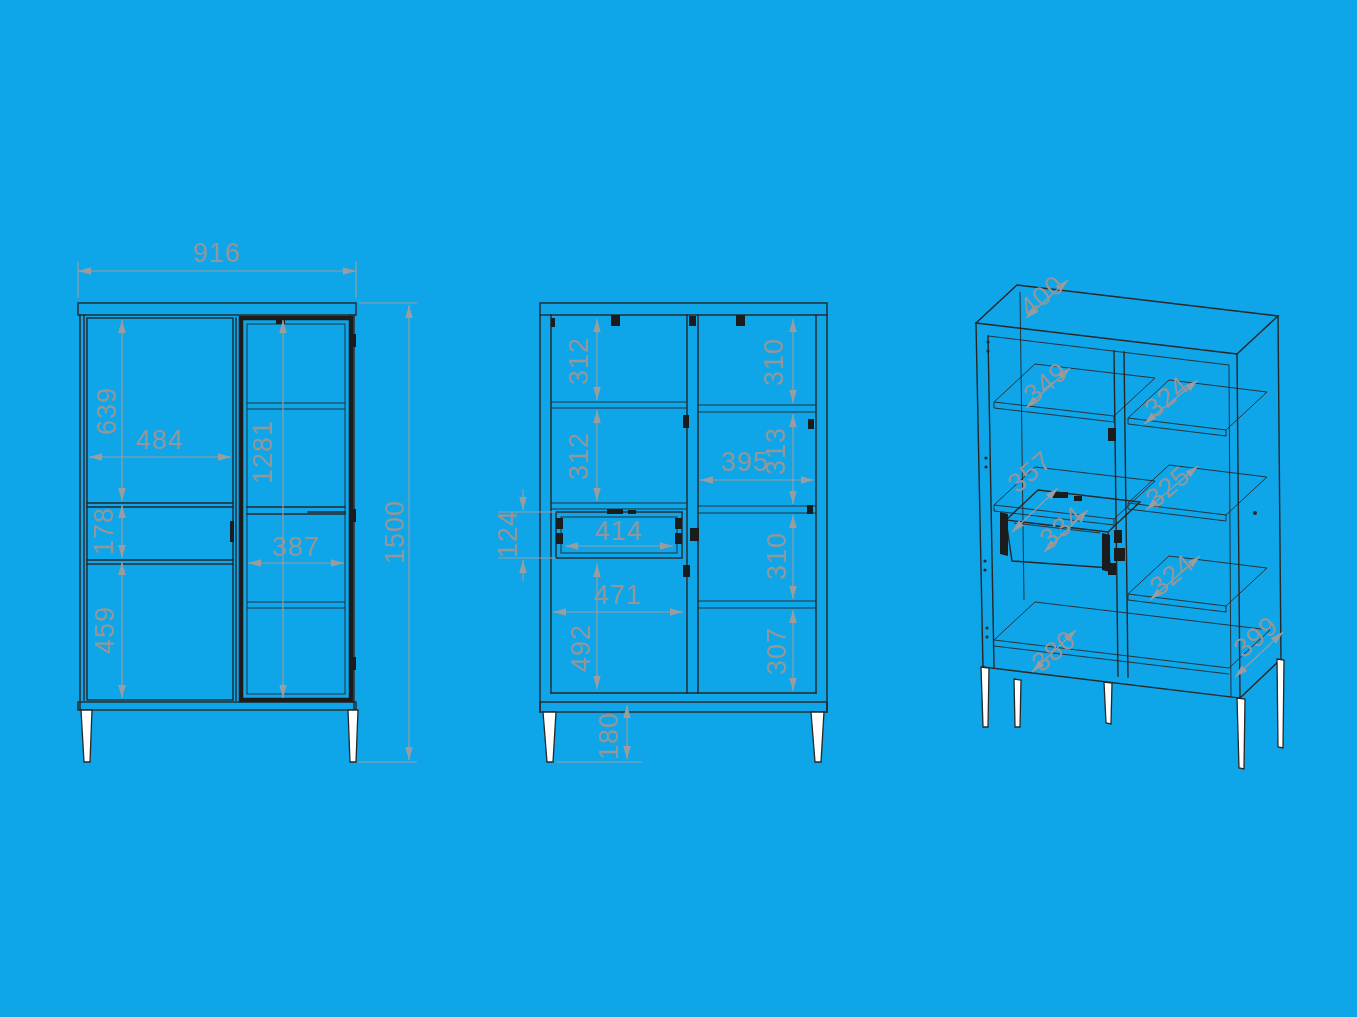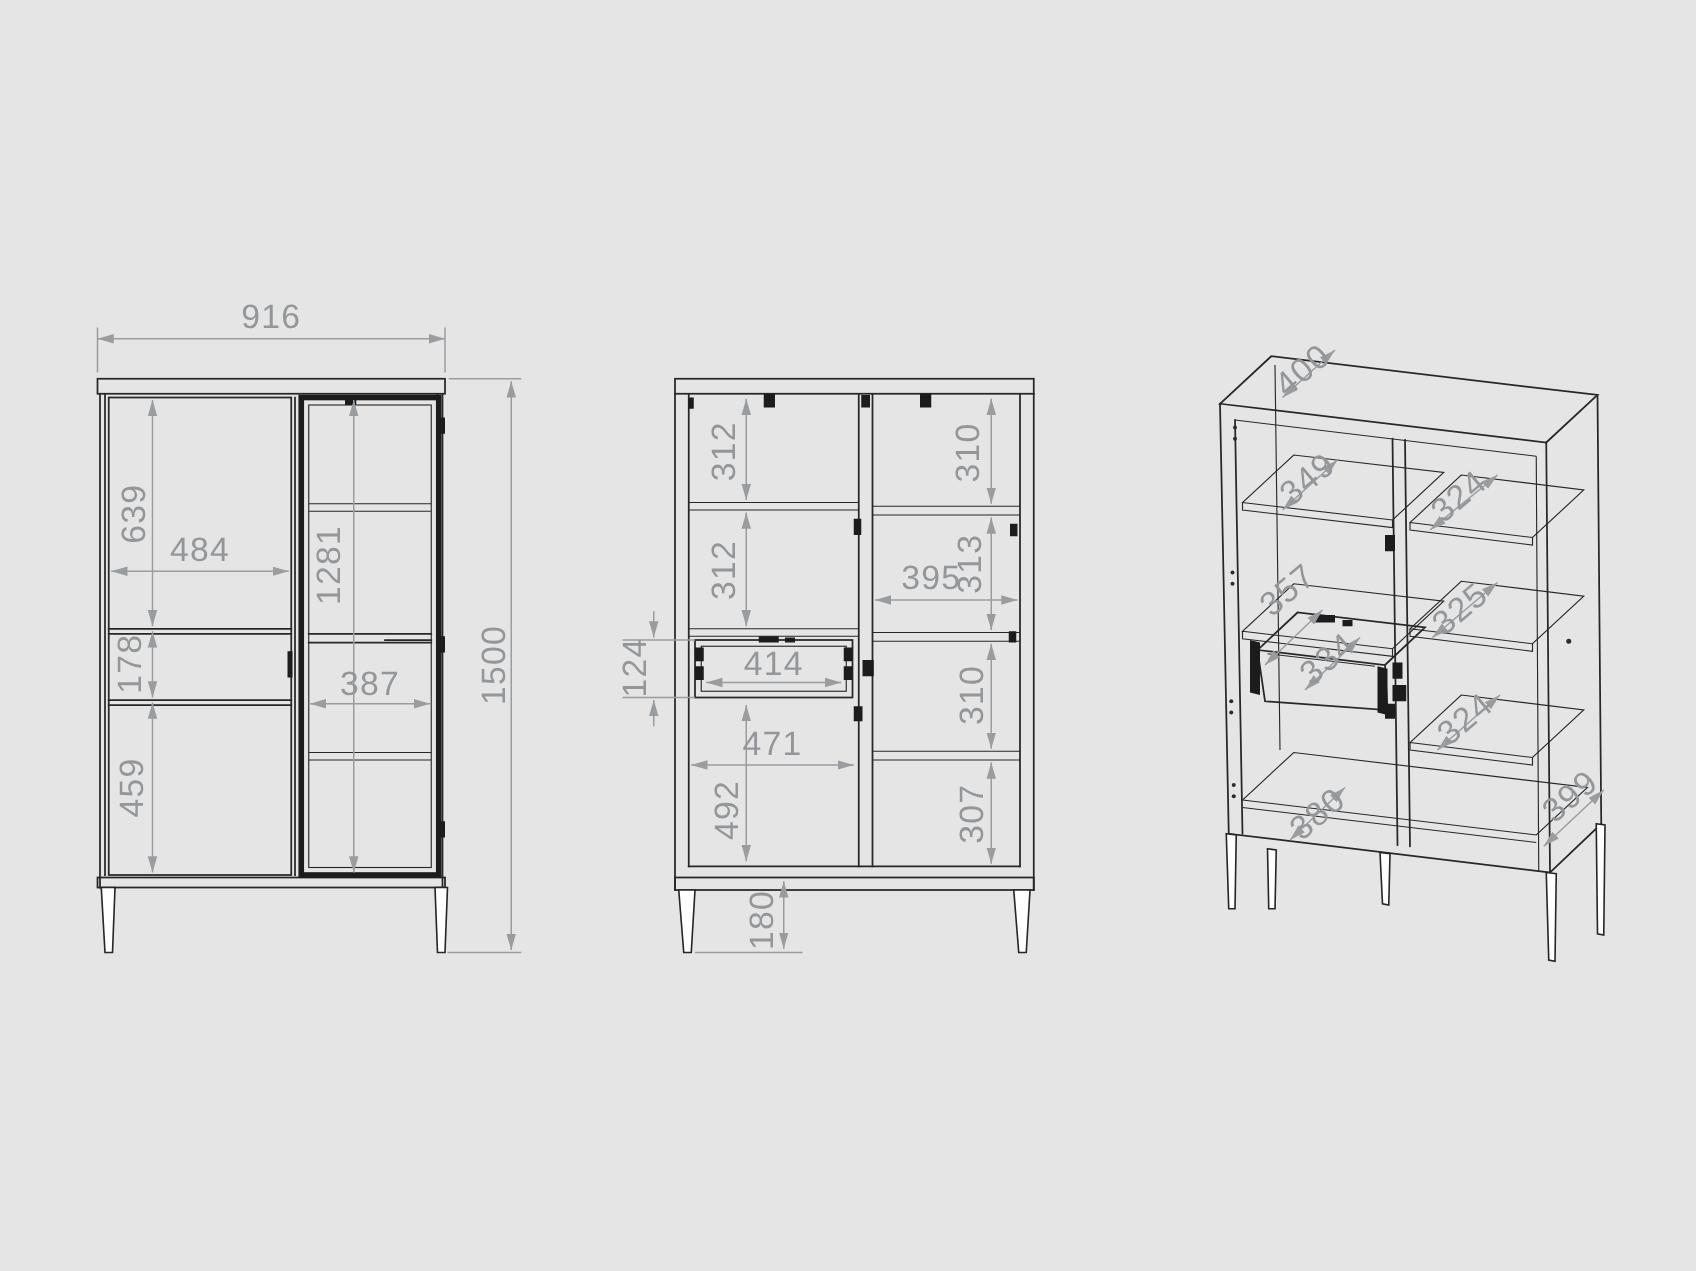--- a/index.html
+++ b/index.html
@@ -1,16 +1,16 @@
 <!DOCTYPE html>
 <html><head>
 <meta charset="utf-8">
 <style>
   html,body{margin:0;padding:0;background:#fff;}
-  .stage{position:relative;width:1357px;height:1017px;background:#e5e5e5;overflow:hidden;}
+  .stage{position:relative;width:1357px;height:1017px;background:#0ea5e9;overflow:hidden;}
   svg{position:absolute;left:0;top:0;}
   .ln{stroke:#272727;stroke-width:1.4;fill:none;stroke-linecap:square;}
   .lt{stroke:#272727;stroke-width:0.9;fill:none;}
   .lw{stroke:#272727;stroke-width:1.3;fill:#fff;}
   .gf{stroke:#1c1c1c;stroke-width:4.5;fill:none;}
   .bk{fill:#1c1c1c;stroke:none;}
   .dm{stroke:#9a9da0;stroke-width:1.2;fill:none;}
   .dt{fill:#94979a;font-size:27px;font-family:"Liberation Sans",sans-serif;letter-spacing:1px;}
 </style>
 </head>

